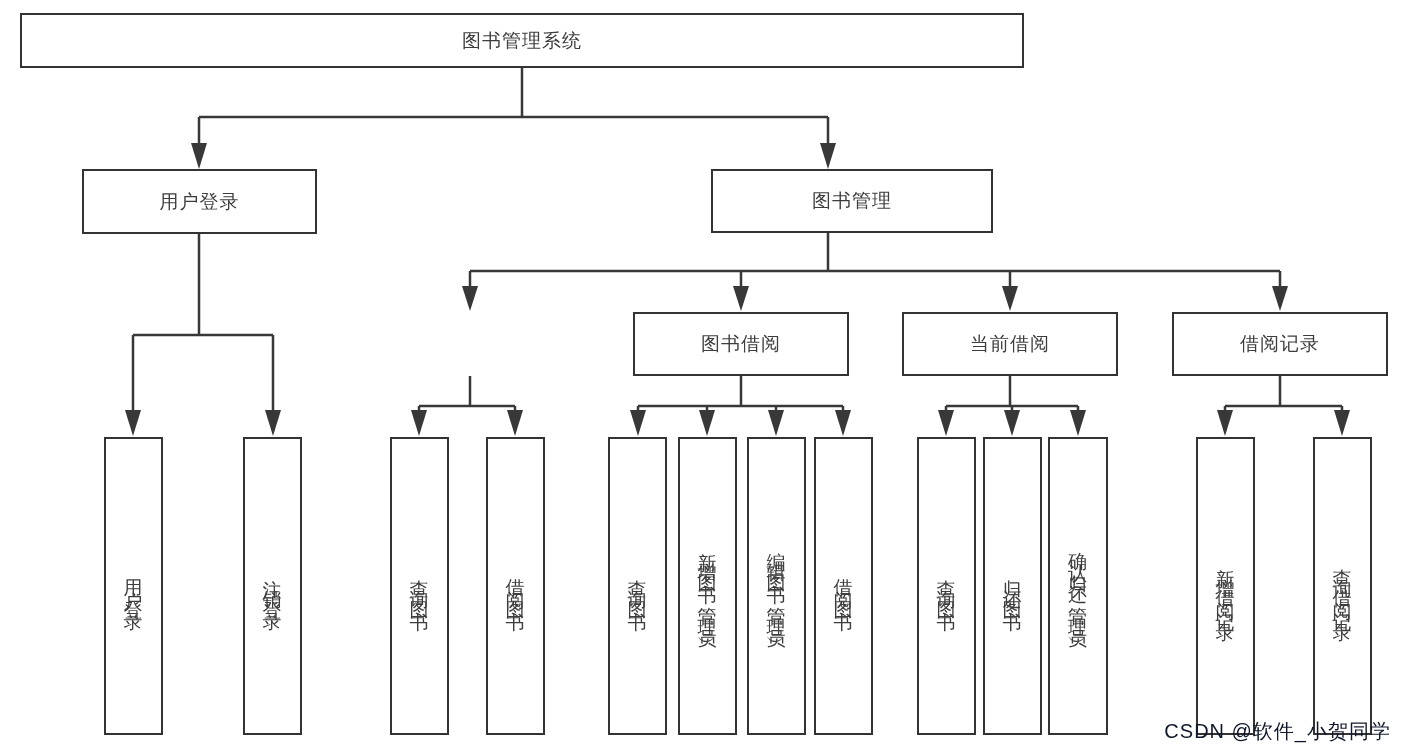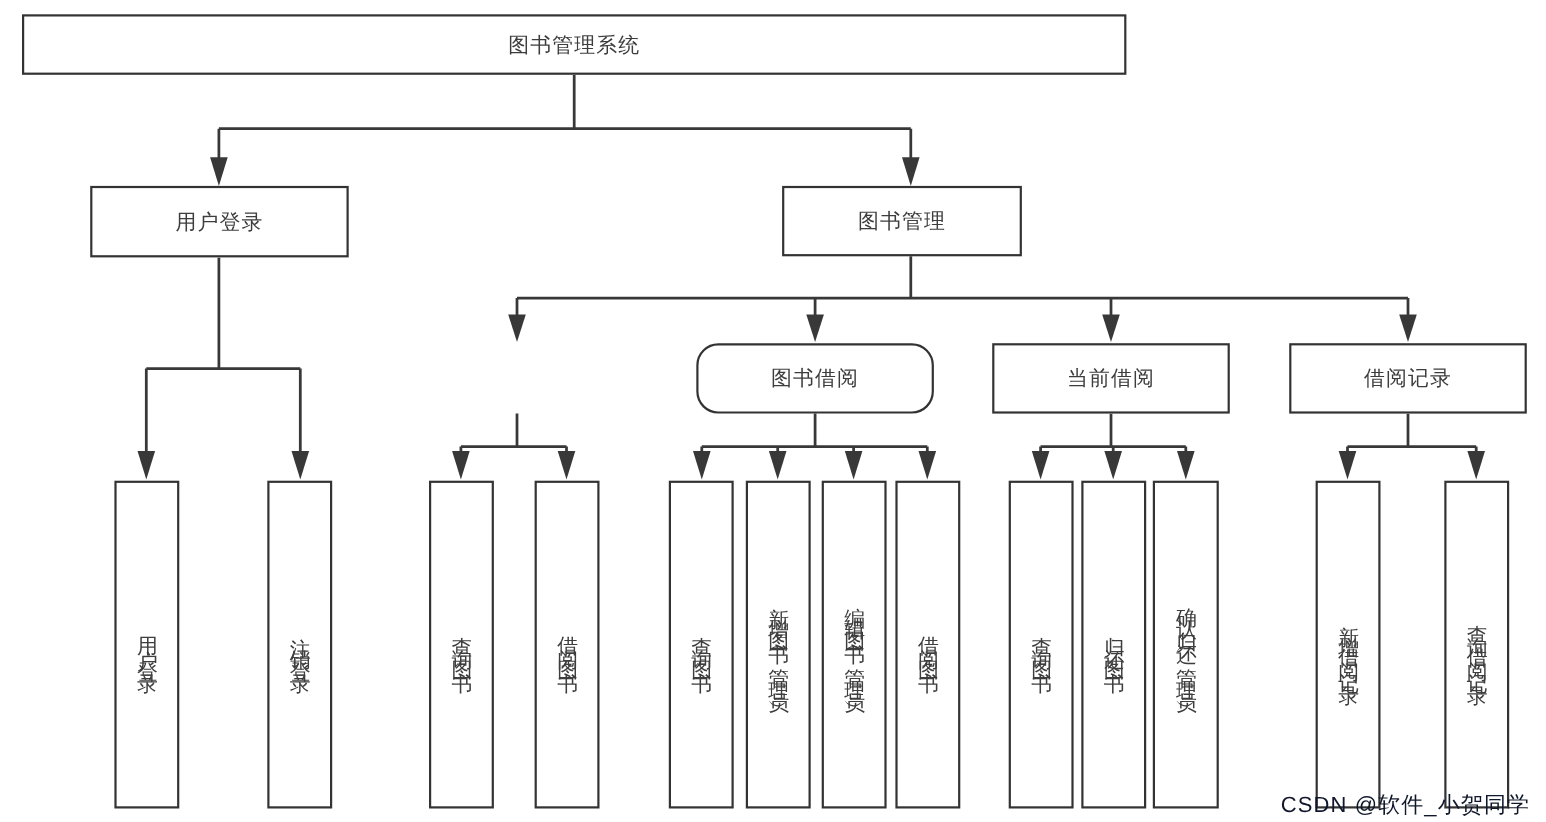--- a/index.html
+++ b/index.html
@@ -111,23 +111,23 @@
       <polygon points="1070,410 1086,410 1078,436"></polygon>
 
       <polygon points="1217,410 1233,410 1225,436"></polygon>
       <polygon points="1334,410 1350,410 1342,436"></polygon>
     </g>
   </svg>
 
   <div class="box" style="left:20px; top:13px; width:1004px; height:55px;">图书管理系统</div>
 
   <div class="box" style="left:82px; top:169px; width:235px; height:65px;">用户登录</div>
-  <div class="box" style="left:711px; top:169px; width:218px; height:64px;">图书管理</div>
+  <div class="box" style="left:711px; top:169px; width:282px; height:64px;">图书管理</div>
 
-  <div class="box" style="left:633px; top:312px; width:216px; height:64px;border-radius:20px;">图书借阅</div>
+  <div class="box" style="left:633px; top:312px; width:216px; height:64px;">图书借阅</div>
   <div class="box" style="left:1172px; top:312px; width:216px; height:64px;">借阅记录</div>
   <div class="box" style="left:902px; top:312px; width:216px; height:64px;">当前借阅</div>
 
   <div class="vbox" style="left:104px; top:437px; width:59px; height:298px;">
     <span>用户登录</span>
   </div>
   <div class="vbox" style="left:243px; top:437px; width:59px; height:298px;">
     <span>注销登录</span>
   </div>
 

